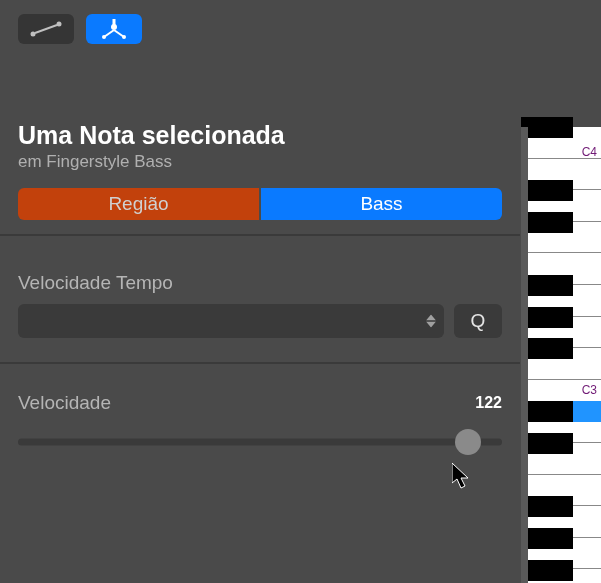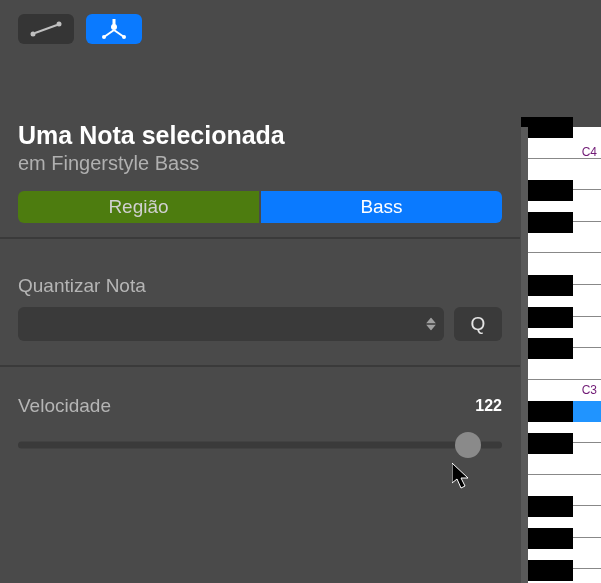--- a/index.html
+++ b/index.html
@@ -43,41 +43,41 @@
       padding: 20px 18px 12px 18px;
     }
     .title {
       color: #ffffff;
       font-size: 25px;
       font-weight: 700;
       margin-top: 47px;
     }
     .subtitle {
       color: #b0b0b0;
-      font-size: 20px;
+      font-size: 17px;
       font-weight: 400;
       margin-top: 2px;
     }
     .tabs {
       display: flex;
       padding: 4px 18px 14px 18px;
       gap: 2px;
     }
     .tab {
       flex: 1;
       height: 32px;
       display: flex;
       align-items: center;
       justify-content: center;
       font-size: 19px;
       font-weight: 500;
       cursor: pointer;
     }
     .tab.region {
-      background: #4d7c0f;
+      background: #c2410c;
       color: #d0d0d0;
       border-radius: 6px 0 0 6px;
     }
     .tab.notes {
       background: #0a7aff;
       color: #ffffff;
       border-radius: 0 6px 6px 0;
     }
     .divider {
       height: 2px;
@@ -262,21 +262,21 @@
   </div>
 
   <div class="tabs">
     <div class="tab region">Região</div>
     <div class="tab notes">Bass</div>
   </div>
 
   <div class="divider"></div>
 
   <div class="section">
-    <div class="section-label">Quantizar Nota</div>
+    <div class="section-label">Velocidade Tempo</div>
     <div class="dropdown-row">
       <div class="dropdown">
         <div class="dropdown-arrows">
           <svg width="10" height="6" viewBox="0 0 10 6">
               <path d="M0 6 L5 0 L10 6 Z" fill="#a0a0a0"></path>
             </svg>
           <svg width="10" height="6" viewBox="0 0 10 6">
               <path d="M0 0 L5 6 L10 0 Z" fill="#a0a0a0"></path>
             </svg>
         </div>

